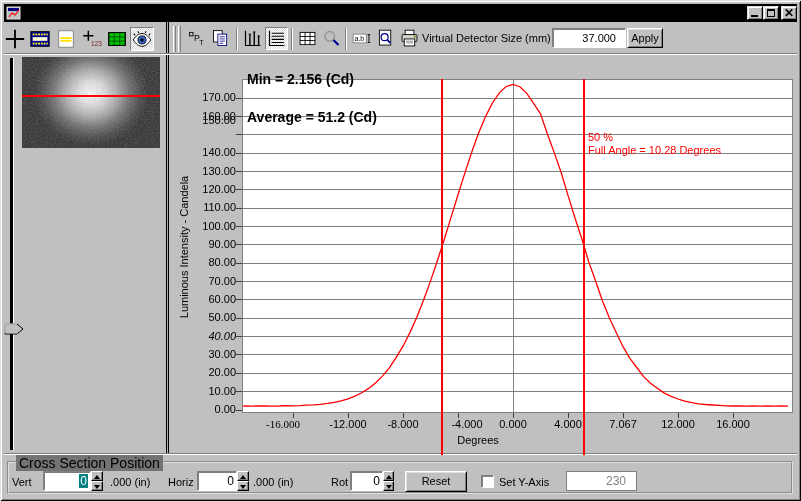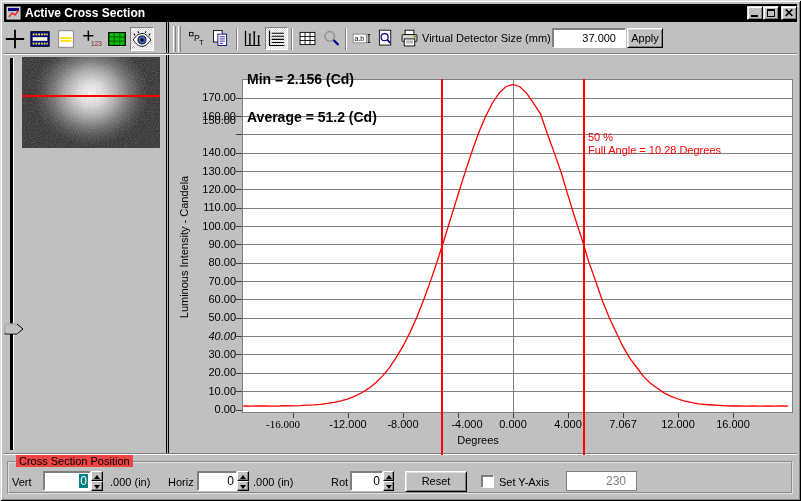--- a/index.html
+++ b/index.html
@@ -45,21 +45,21 @@
   .ytick-label{position:absolute;left:176px;width:60px;text-align:right;font-size:11px;color:#000;z-index:2;}
   .xtick-label{position:absolute;width:70px;text-align:center;font-size:11px;color:#000;top:418px;z-index:2;}
   .tickmark{position:absolute;background:#404040;z-index:2;}
   .red-vline{position:absolute;top:79px;height:376px;width:2px;background:#ff0000;z-index:3;}
   .annot{position:absolute;left:247px;font-size:14px;font-weight:bold;color:#000;z-index:4;white-space:nowrap;}
   .red-label{position:absolute;left:588px;font-size:11px;color:#ff0000;z-index:4;white-space:nowrap;}
   #y-axis-title{left:184px;top:247px;transform:translate(-50%,-50%) rotate(-90deg);font-size:11px;color:#000;white-space:nowrap;z-index:2;}
   #x-axis-title{left:428px;top:434px;width:100px;text-align:center;font-size:11px;color:#000;z-index:2;}
   
   #groupbox{left:7px;top:461px;width:786px;height:33px;border:2px groove #dfdfdf;}
-  #group-label{left:16px;top:455px;background:#ef4444;padding:0 3px;font-size:11px;z-index:2;}
+  #group-label{left:16px;top:455px;background:#737373;padding:0 3px;font-size:14px;z-index:2;}
   .spin-field{position:absolute;top:471px;height:20px;font-size:12px;text-align:right;padding:2px 2px 0 0;}
   .spin-btns{position:absolute;top:471px;width:12px;height:20px;}
   .spin-btn{position:absolute;left:0;width:12px;height:10px;background:#c0c0c0;
     border:1px solid;border-color:#fff #000 #000 #fff;box-shadow:inset -1px -1px 0 #808080;}
   .arr{position:absolute;left:2px;width:0;height:0;border-left:3px solid transparent;border-right:3px solid transparent;}
   .arr-up{top:3px;border-bottom:4px solid #000;}
   .arr-dn{top:3px;border-top:4px solid #000;}
   .sel{background:#008080;color:#fff;padding:0 1px;}
   #reset-btn{left:405px;top:471px;width:62px;height:21px;font-size:11px;text-align:center;line-height:19px;}
   #checkbox{left:481px;top:475px;width:13px;height:13px;background:#fff;}
@@ -72,21 +72,20 @@
 <div id="screen">
 
   <div class="abs" id="titlebar">
     <span style="display:inline-block;width:16px;height:14px;margin-left:2px;">
       <svg width="16" height="14" viewBox="0 0 16 14">
           <rect x="1" y="1" width="13" height="12" fill="#c0c0c0" stroke="#dfdfdf"></rect>
           <rect x="2" y="2" width="11" height="3" fill="#000080"></rect>
           <path d="M3 11l3-4 3 2 4-5" stroke="#ff0000" fill="none" stroke-width="1.2"></path>
         </svg>
     </span>
-    <span id="title-text">Active Cross Section</span>
     <span class="tb-btn" style="left:743px;">
         <span class="glyph-min"></span>
       </span>
     <span class="tb-btn" style="left:759px;">
         <span class="glyph-max"></span>
       </span>
     <span class="tb-btn" style="left:777px;">
         <span class="glyph-x">✕</span>
       </span>
   </div>

